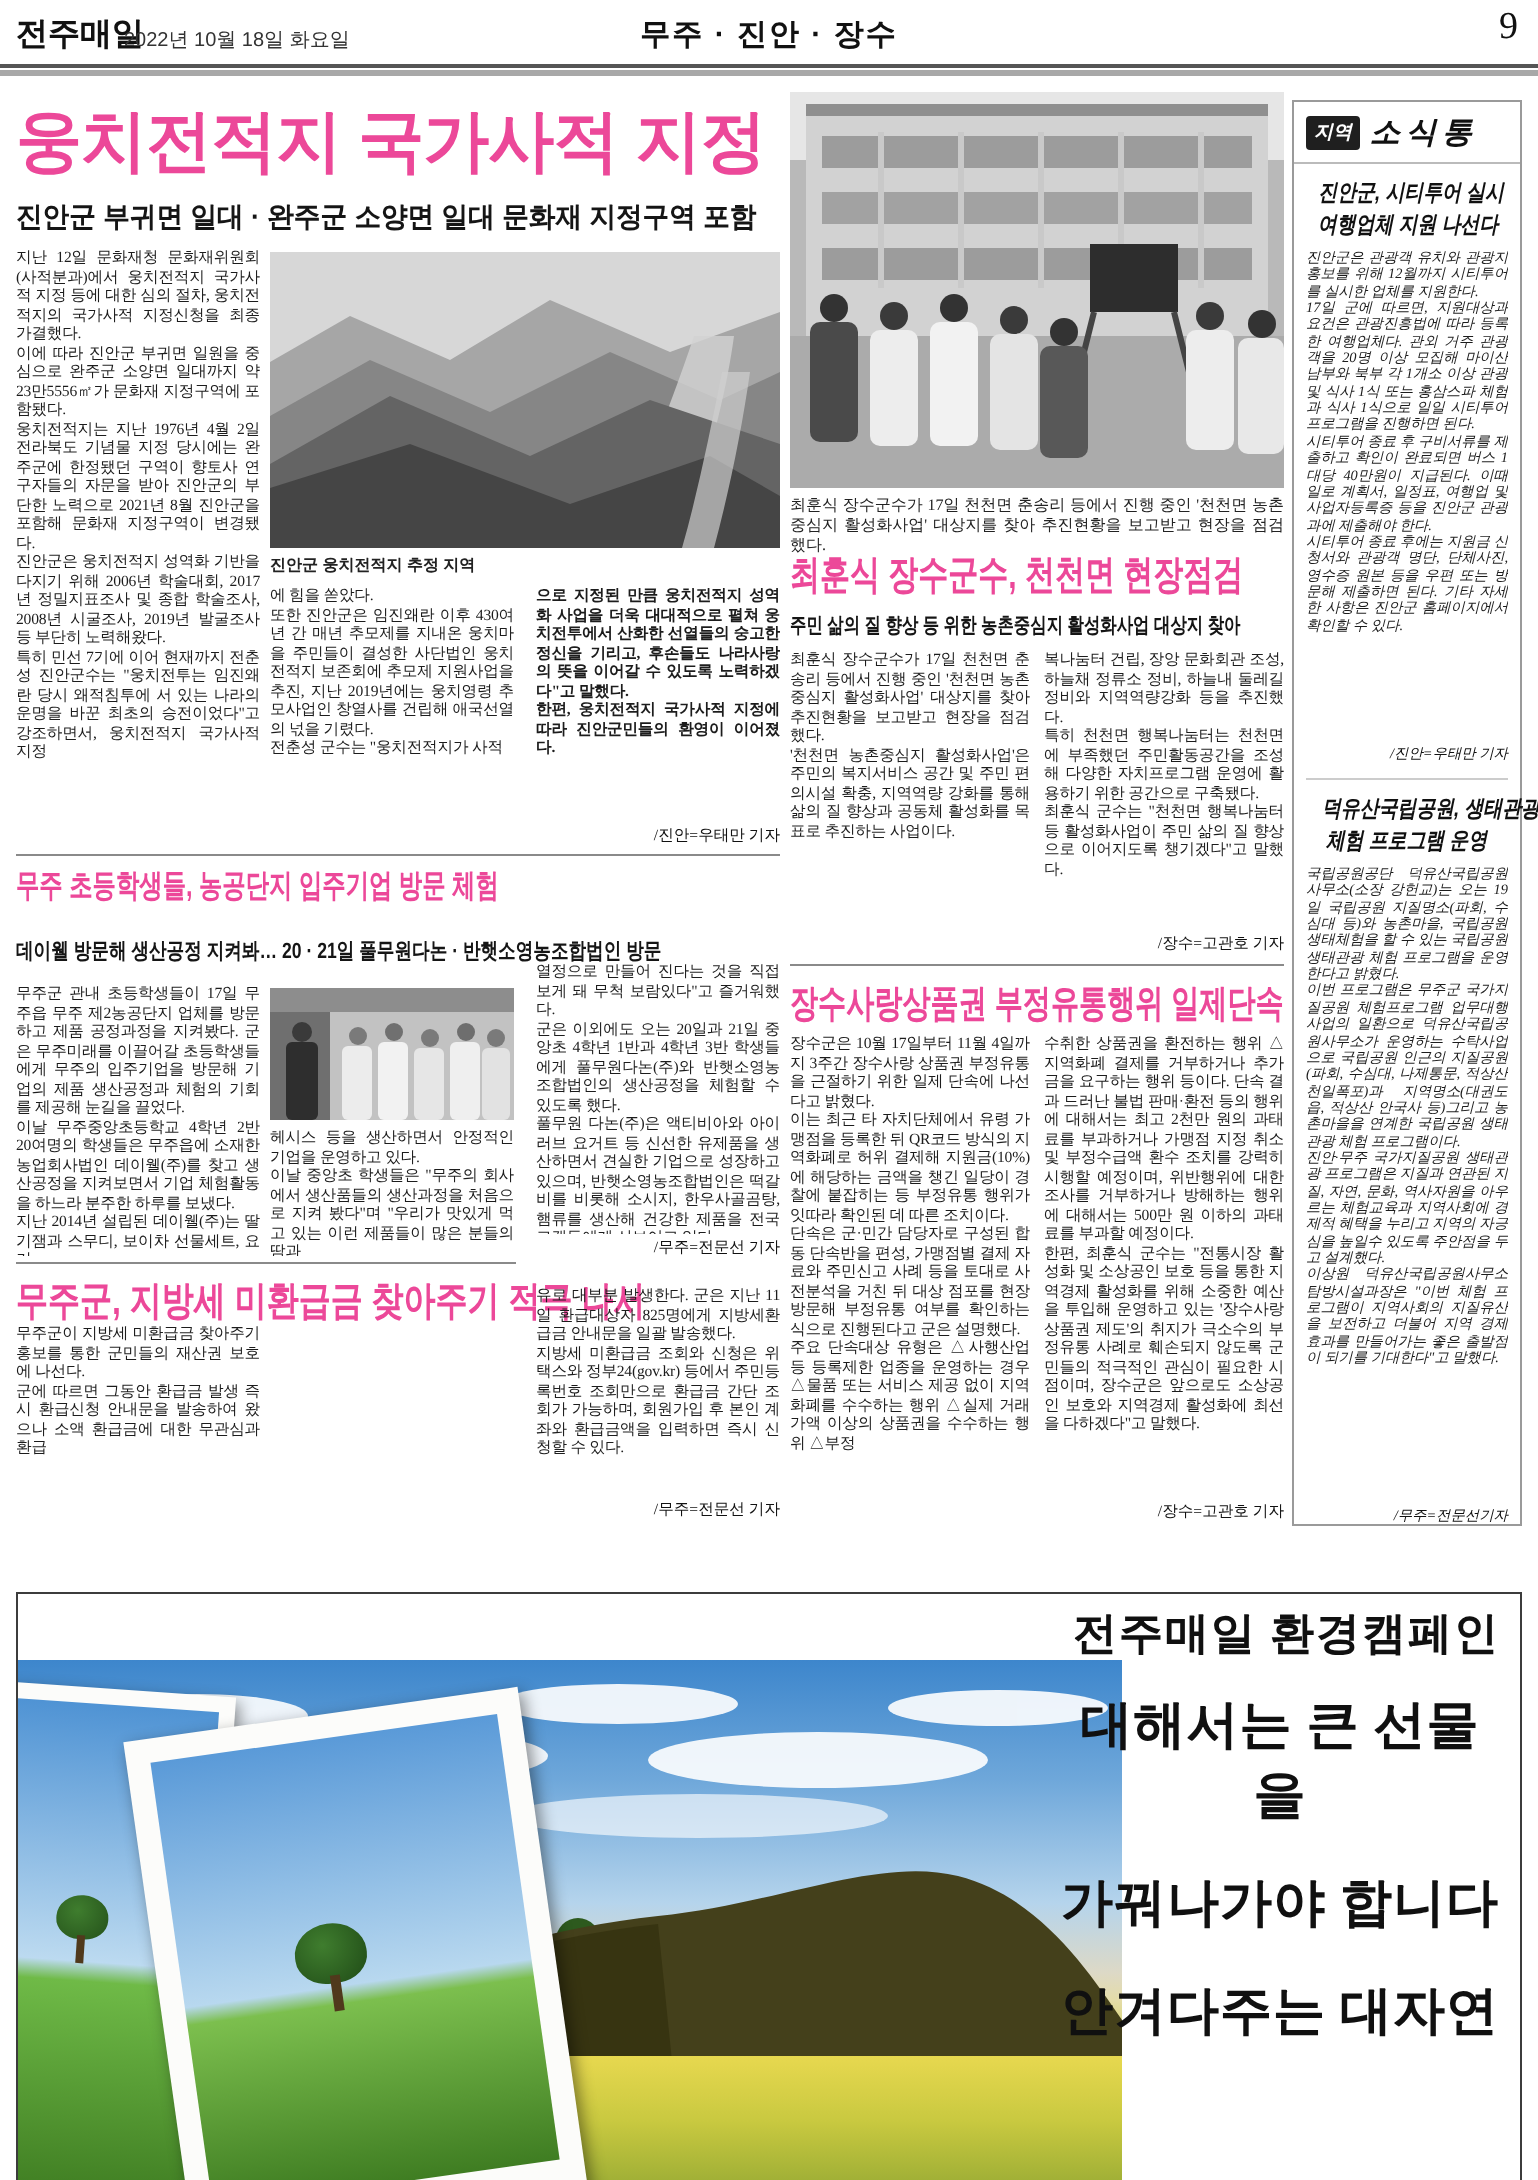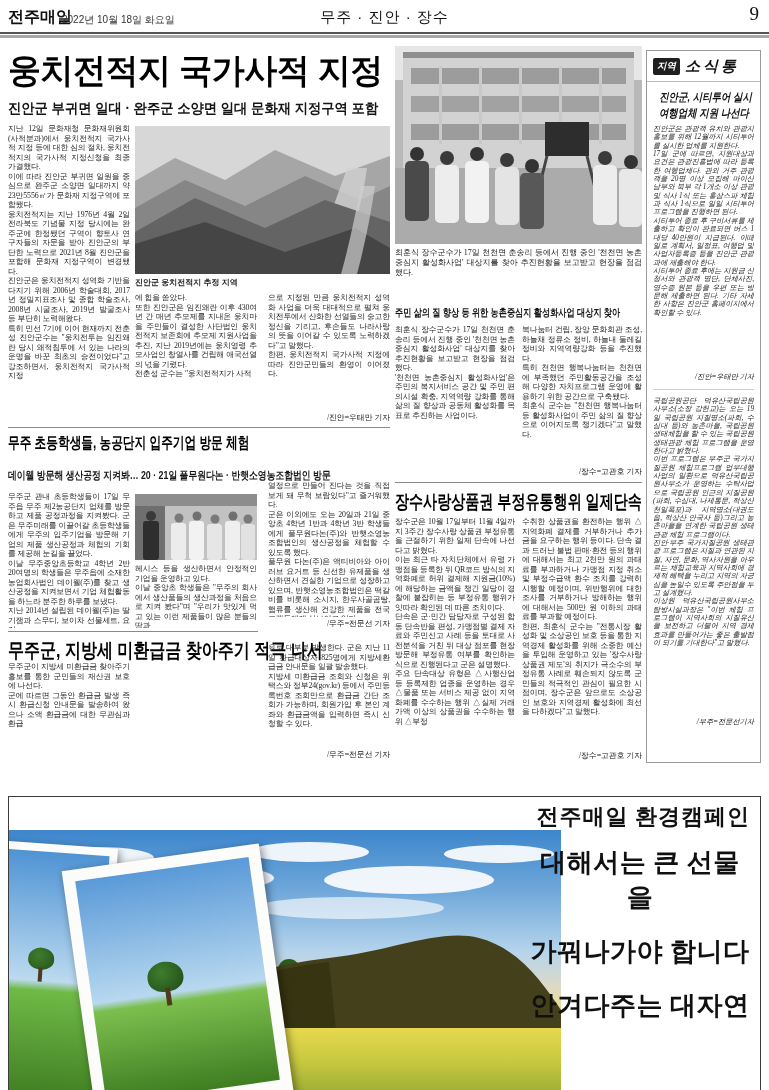--- a/index.html
+++ b/index.html
@@ -5,21 +5,21 @@
   html,body{margin:0;padding:0;background:#e9e9e9;}
   #page{position:relative;width:769px;height:1090px;background:#ffffff;overflow:hidden;
         font-family:"Liberation Serif",serif;color:#111;}
   .sans{font-family:"Liberation Sans",sans-serif;}
   .abs{position:absolute;}
   .body-col{position:absolute;font-size:7.8px;line-height:1.22;text-align:justify;
             white-space:pre-line;overflow:hidden;color:#1c1c1c;letter-spacing:-0.1px;}
   .caption{position:absolute;font-size:8px;font-weight:bold;line-height:1.25;text-align:justify;
            font-family:"Liberation Sans",sans-serif;color:#222;}
   .byline{position:absolute;font-size:7.8px;text-align:right;color:#111;}
-  .hl{position:absolute;font-weight:800;color:#000000;font-family:"Liberation Sans",sans-serif;}
+  .hl{position:absolute;font-weight:800;color:#ec4899;font-family:"Liberation Sans",sans-serif;}
   .hl .c{display:inline-block;transform-origin:0 50%;white-space:nowrap;}
   .sub{position:absolute;font-weight:bold;color:#151515;font-family:"Liberation Sans",sans-serif;}
   .sub .c{display:inline-block;transform-origin:0 50%;white-space:nowrap;}
   .rule{position:absolute;height:1px;background:#8a8a8a;}
   .photo{position:absolute;overflow:hidden;background:#cccccc;}
   .photo svg{display:block;}
   
   #sidebar{position:absolute;left:646px;top:50px;width:115px;height:713px;
            border:1px solid #9a9a9a;box-sizing:border-box;background:#fff;font-style:italic;}
   .sb-head{display:flex;align-items:center;gap:5px;padding:6px 6px 5px 6px;border-bottom:1px solid #bbb;}
@@ -50,21 +50,21 @@
   .mast-rule{position:absolute;left:0;top:32px;width:769px;height:6px;
      background:linear-gradient(180deg,#555 0,#555 2px,#fff 2px,#fff 3px,#a8a8a8 3px,#a8a8a8 6px);}
 </style>
 </head>
 <body>
 
 <div id="page">
 
   <div class="abs sans" style="left:8px;top:7px;font-size:16px;font-weight:900;">전주매일</div>
   <div class="abs sans" style="left:62px;top:13px;font-size:10px;color:#333;">2022년 10월 18일 화요일</div>
-  <div class="abs sans" style="left:0;top:8px;width:769px;text-align:center;font-size:15px;font-weight:normal;letter-spacing:1px;">무주 · 진안 · 장수</div>
+  <div class="abs sans" style="left:0;top:8px;width:769px;text-align:center;font-size:15px;font-weight:bold;letter-spacing:1px;">무주 · 진안 · 장수</div>
   <div class="abs" style="right:10px;top:3px;font-size:19px;">9</div>
   <div class="mast-rule"></div>
 
   <div class="hl" style="left:8px;top:48px;font-size:34px;letter-spacing:-0.5px;">
     <span class="c" style="transform:scaleX(0.97);">웅치전적지 국가사적 지정</span>
   </div>
   <div class="sub" style="left:8px;top:100px;font-size:14px;">
     <span class="c" style="transform:scaleX(0.95);">진안군 부귀면 일대 · 완주군 소양면 일대 문화재 지정구역 포함</span>
   </div>
   <div class="body-col" style="left:8px;top:124px;width:122px;height:300px;"> 지난 12일 문화재청 문화재위원회(사적분과)에서 웅치전적지 국가사적 지정 등에 대한 심의 절차, 웅치전적지의 국가사적 지정신청을 최종 가결했다.
@@ -82,21 +82,21 @@
       <polygon points="0,106 60,72 130,102 190,74 255,96 255,148 0,148" fill="#646464"></polygon>
       <polygon points="0,148 0,118 70,96 150,126 220,102 255,122 255,148" fill="#454545"></polygon>
       <path d="M226,60 C220,90 214,120 206,148 L222,148 C230,118 236,88 240,60 Z" fill="#cfcfcf" opacity="0.7"></path>
     </svg>
   </div>
   <div class="caption" style="left:135px;top:278px;width:255px;">진안군 웅치전적지 추정 지역</div>
 
   <div class="body-col" style="left:135px;top:293px;width:122px;height:130px;">에 힘을 쏟았다.
  또한 진안군은 임진왜란 이후 430여 년 간 매년 추모제를 지내온 웅치마을 주민들이 결성한 사단법인 웅치전적지 보존회에 추모제 지원사업을 추진, 지난 2019년에는 웅치영령 추모사업인 창열사를 건립해 애국선열의 넋을 기렸다.
  전춘성 군수는 "웅치전적지가 사적</div>
-  <div class="body-col" style="left:268px;top:293px;width:122px;height:118px;">으로 지정된 만큼 웅치전적지 성역화 사업을 더욱 대대적으로 펼쳐 웅치전투에서 산화한 선열들의 숭고한 정신을 기리고, 후손들도 나라사랑의 뜻을 이어갈 수 있도록 노력하겠다"고 말했다.
+  <div class="body-col" style="left:268px;top:293px;width:122px;height:118px;font-weight:bold;">으로 지정된 만큼 웅치전적지 성역화 사업을 더욱 대대적으로 펼쳐 웅치전투에서 산화한 선열들의 숭고한 정신을 기리고, 후손들도 나라사랑의 뜻을 이어갈 수 있도록 노력하겠다"고 말했다.
  한편, 웅치전적지 국가사적 지정에 따라 진안군민들의 환영이 이어졌다.</div>
   <div class="byline" style="left:268px;top:412px;width:122px;">/진안=우태만 기자</div>
 
   <div class="rule" style="left:8px;top:427px;width:382px;"></div>
 
   <div class="hl" style="left:8px;top:433px;font-size:16px;">
     <span class="c" style="transform:scaleX(0.73);">무주 초등학생들, 농공단지 입주기업 방문 체험</span>
   </div>
   <div class="sub" style="left:8px;top:468px;font-size:11px;">
     <span class="c" style="transform:scaleX(0.8);">데이웰 방문해 생산공정 지켜봐… 20 · 21일 풀무원다논 · 반햇소영농조합법인 방문</span>
@@ -175,20 +175,23 @@
           <rect x="125" y="127" width="24" height="56" rx="5" fill="#585858"></rect>
         <circle cx="210" cy="112" r="7" fill="#3a3a3a"></circle>
           <rect x="198" y="119" width="24" height="60" rx="5" fill="#ededed"></rect>
         <circle cx="236" cy="116" r="7" fill="#333"></circle>
           <rect x="224" y="123" width="23" height="58" rx="5" fill="#e8e8e8"></rect>
       </g>
     </svg>
   </div>
   <div class="caption" style="left:395px;top:248px;width:247px;font-weight:normal;font-family:'Liberation Serif',serif;">최훈식 장수군수가 17일 천천면 춘송리 등에서 진행 중인 '천천면 농촌중심지 활성화사업' 대상지를 찾아 추진현황을 보고받고 현장을 점검했다.</div>
 
+  <div class="hl" style="left:395px;top:274px;font-size:20px;">
+    <span class="c" style="transform:scaleX(0.75);">최훈식 장수군수, 천천면 현장점검</span>
+  </div>
   <div class="sub" style="left:395px;top:306px;font-size:10.5px;">
     <span class="c" style="transform:scaleX(0.78);">주민 삶의 질 향상 등 위한 농촌중심지 활성화사업 대상지 찾아</span>
   </div>
   <div class="body-col" style="left:395px;top:325px;width:120px;height:152px;"> 최훈식 장수군수가 17일 천천면 춘송리 등에서 진행 중인 '천천면 농촌중심지 활성화사업' 대상지를 찾아 추진현황을 보고받고 현장을 점검했다.
  '천천면 농촌중심지 활성화사업'은 주민의 복지서비스 공간 및 주민 편의시설 확충, 지역역량 강화를 통해 삶의 질 향상과 공동체 활성화를 목표로 추진하는 사업이다.</div>
   <div class="body-col" style="left:522px;top:325px;width:120px;height:140px;">복나눔터 건립, 장앙 문화회관 조성, 하늘채 정류소 정비, 하늘내 둘레길 정비와 지역역량강화 등을 추진했다.
  특히 천천면 행복나눔터는 천천면에 부족했던 주민활동공간을 조성해 다양한 자치프로그램 운영에 활용하기 위한 공간으로 구축됐다.
  최훈식 군수는 "천천면 행복나눔터 등 활성화사업이 주민 삶의 질 향상으로 이어지도록 챙기겠다"고 말했다.</div>
   <div class="byline" style="left:522px;top:466px;width:120px;">/장수=고관호 기자</div>
 
@@ -219,20 +222,24 @@
       <div class="sb-body" style="height:245px;"> 진안군은 관광객 유치와 관광지 홍보를 위해 12월까지 시티투어를 실시한 업체를 지원한다.
  17일 군에 따르면, 지원대상과 요건은 관광진흥법에 따라 등록한 여행업체다. 관외 거주 관광객을 20명 이상 모집해 마이산 남부와 북부 각 1개소 이상 관광 및 식사 1식 또는 홍삼스파 체험과 식사 1식으로 일일 시티투어 프로그램을 진행하면 된다.
  시티투어 종료 후 구비서류를 제출하고 확인이 완료되면 버스 1대당 40만원이 지급된다. 이때 일로 계획서, 일정표, 여행업 및 사업자등록증 등을 진안군 관광과에 제출해야 한다.
  시티투어 종료 후에는 지원금 신청서와 관광객 명단, 단체사진, 영수증 원본 등을 우편 또는 방문해 제출하면 된다. 기타 자세한 사항은 진안군 홈페이지에서 확인할 수 있다.</div>
       <div class="sb-byline">/진안=우태만 기자</div>
     </div>
 
     <div class="sb-div"></div>
 
     <div>
+      <div class="sb-h1">
+        <span class="c">덕유산국립공원, 생태관광</span><br>
+        <span class="c">체험 프로그램 운영</span>
+      </div>
       <div class="sb-body" style="height:318px;"> 국립공원공단 덕유산국립공원사무소(소장 강헌교)는 오는 19일 국립공원 지질명소(파회, 수심대 등)와 농촌마을, 국립공원 생태체험을 할 수 있는 국립공원 생태관광 체험 프로그램을 운영한다고 밝혔다.
  이번 프로그램은 무주군 국가지질공원 체험프로그램 업무대행 사업의 일환으로 덕유산국립공원사무소가 운영하는 수탁사업으로 국립공원 인근의 지질공원(파회, 수심대, 나제통문, 적상산 천일폭포)과 지역명소(대권도읍, 적상산 안국사 등)그리고 농촌마을을 연계한 국립공원 생태관광 체험 프로그램이다.
  진안·무주 국가지질공원 생태관광 프로그램은 지질과 연관된 지질, 자연, 문화, 역사자원을 아우르는 체험교육과 지역사회에 경제적 혜택을 누리고 지역의 자긍심을 높일수 있도록 주안점을 두고 설계했다.
  이상원 덕유산국립공원사무소 탐방시설과장은 "이번 체험 프로그램이 지역사회의 지질유산을 보전하고 더불어 지역 경제 효과를 만들어가는 좋은 출발점이 되기를 기대한다"고 말했다.</div>
       <div class="sb-byline">/무주=전문선기자</div>
     </div>
   </aside>
 
   <section id="campaign">
     <div id="camp-title">전주매일 환경캠페인</div>

